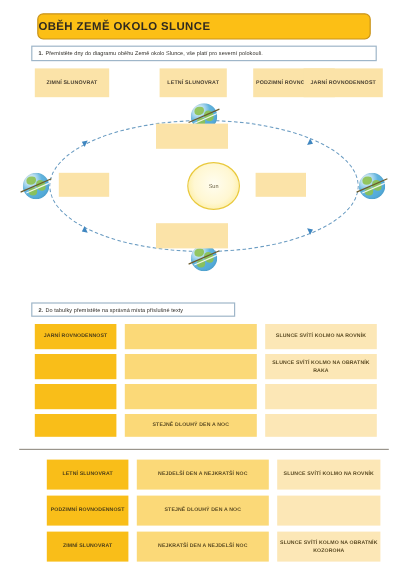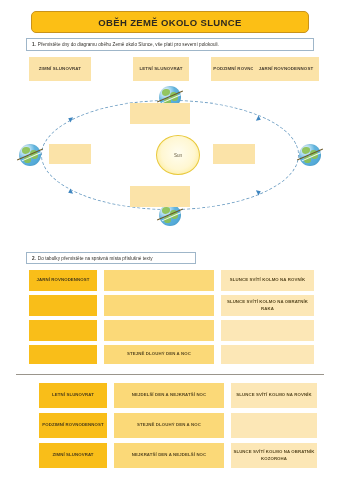--- a/index.html
+++ b/index.html
@@ -9,21 +9,21 @@
     font-family:"Liberation Sans", sans-serif;
     color:#3a3226;
     overflow:hidden;
   }
   .page{position:relative;width:340px;height:480px;box-sizing:border-box;}
 
   
   .title-bar{
     position:absolute;left:31px;top:11px;width:278px;height:22px;
     background:#fcbf15;border:1px solid #c9931a;border-radius:5px;
-    display:flex;align-items:center;justify-content:center;
+    display:flex;align-items:center;
     box-sizing:border-box;
   }
   .title-bar .title-text{
     font-size:9.5px;font-weight:bold;letter-spacing:.35px;color:#2f2a20;
   }
 
   
   .instr{
     position:absolute;box-sizing:border-box;
     border:1px solid #9fb6c9;background:#ffffff;

